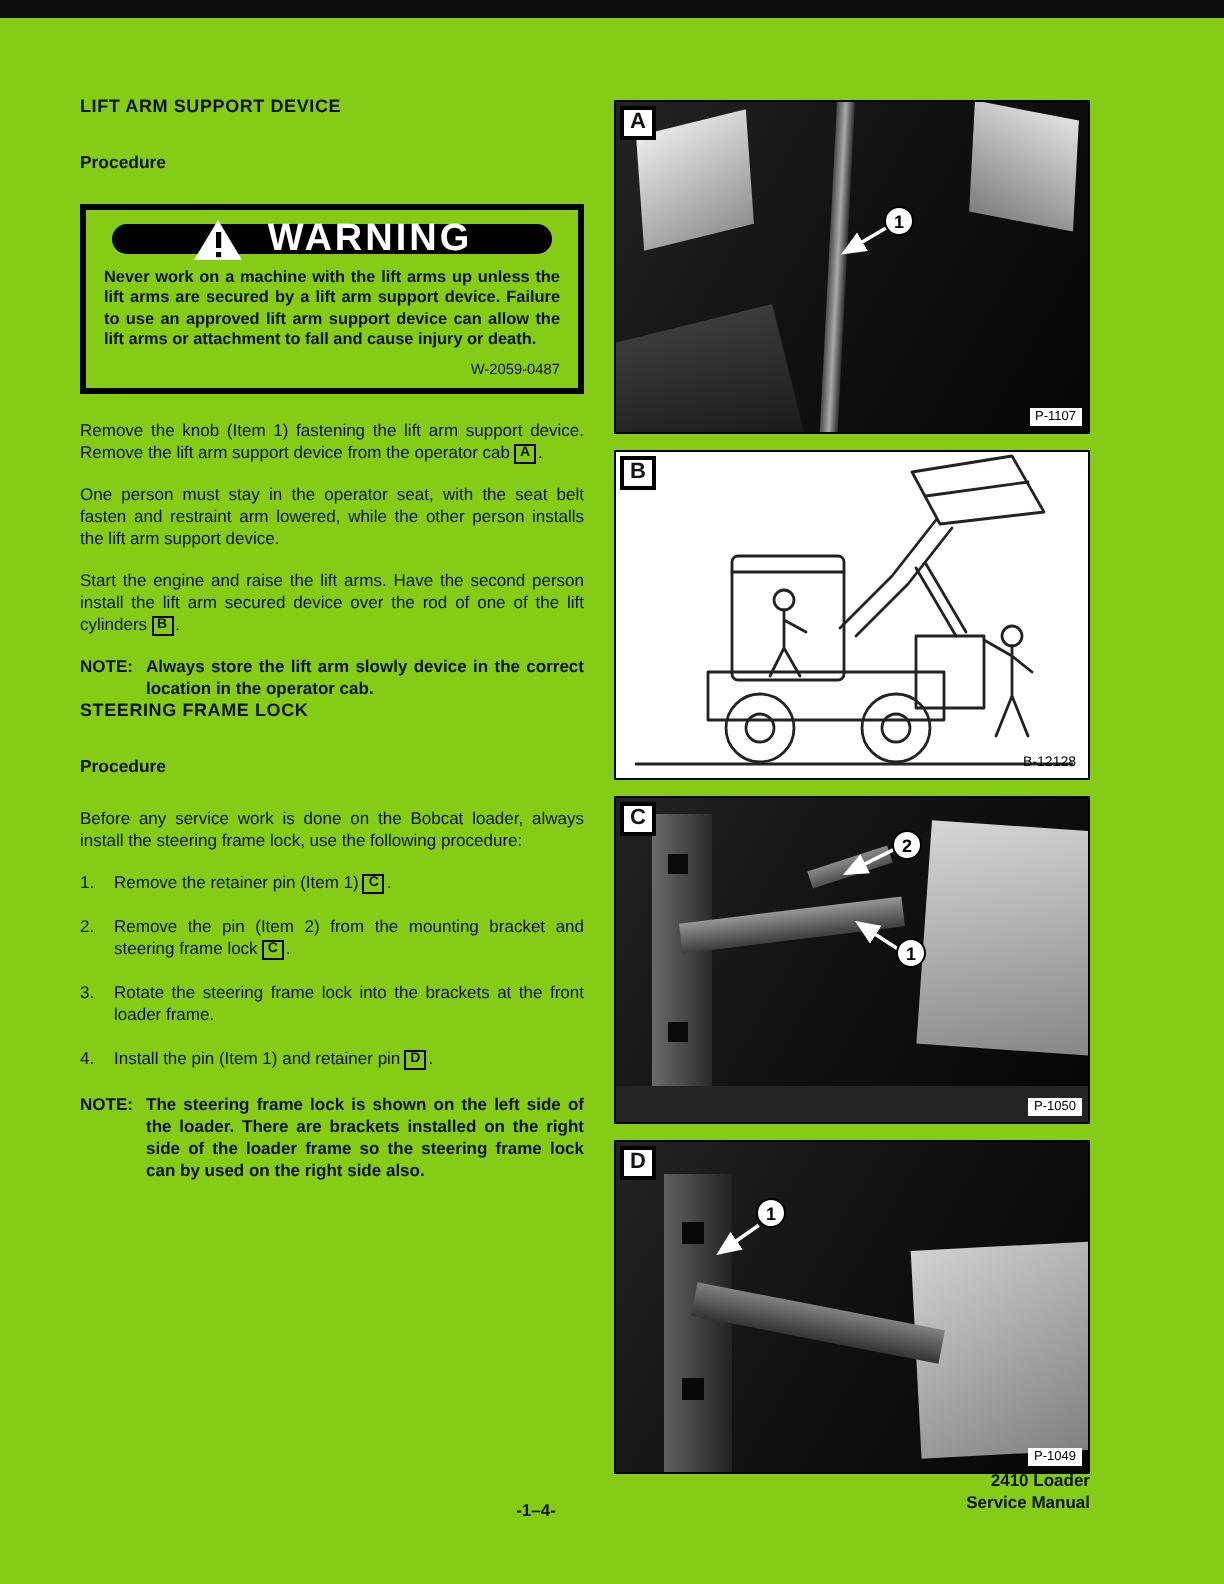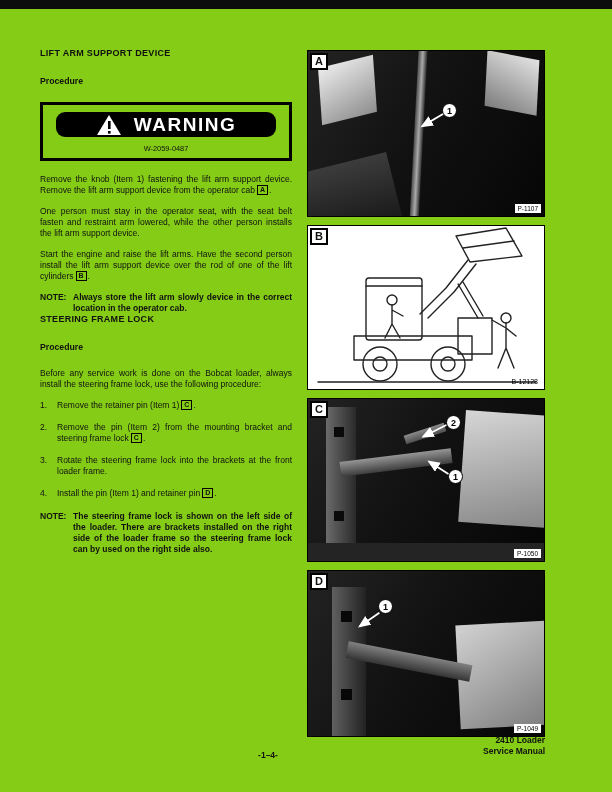--- a/index.html
+++ b/index.html
@@ -17,25 +17,25 @@
 
   
   .left-col { position:absolute; left:40px; top:48px; width:252px; }
   .h-section { font-size:9px; font-weight:bold; letter-spacing:.3px; margin-bottom:18px; }
   .h-proc { font-size:8.7px; font-weight:bold; margin-bottom:16px; }
 
   .warning-box { border:3px solid #000; padding:7px 9px 5px; margin-bottom:13px; }
   .warning-header {
     background:#000; color:#fff; border-radius:9px;
     display:flex; align-items:center; justify-content:center; gap:12px;
-    height:25px; margin:0 4px 7px;text-align:center;
+    height:15px; margin:0 4px 7px;text-align:center;
   }
   .warning-title { font-size:19px; font-weight:bold; letter-spacing:1.5px; }
   .warning-body { font-size:8.2px; font-weight:bold; line-height:10.3px; text-align:justify; }
-  .warning-code { font-size:7.4px; text-align:center; margin-top:5px; }
+  .warning-code { font-size:7.4px; text-align:right; margin-top:5px; }
 
   .para { font-size:8.5px; line-height:11px; text-align:justify; margin-bottom:10px; }
   .ref-box {
     display:inline-block; border:1px solid #000; font-weight:bold;
     font-size:7px; line-height:8px; padding:0 2px; margin:0 1px 0 2px;
     vertical-align:1px;
   }
   .note { display:flex; margin:4px 0 0; font-size:8.5px; line-height:11px; }
   .note-label { font-weight:bold; width:33px; flex:none; }
   .note-text { font-weight:bold; flex:1; text-align:justify; }
@@ -127,28 +127,29 @@
 
     <div class="warning-box">
       <div class="warning-header">
         <svg width="26" height="22" viewBox="0 0 26 22">
           <polygon points="13,1 25,21 1,21" fill="#fff"></polygon>
           <rect x="12" y="7" width="2.6" height="8" fill="#000"></rect>
           <rect x="12" y="17" width="2.6" height="2.6" fill="#000"></rect>
         </svg>
         <span class="warning-title">WARNING</span>
       </div>
+      <div class="warning-body">Never work on a machine with the lift arms up unless the lift arms are secured by a lift arm support device. Failure to use an approved lift arm support device can allow the lift arms or attachment to fall and cause injury or death.</div>
       <div class="warning-code">W-2059-0487</div>
     </div>
 
     <p class="para"><span>Remove the knob (Item 1) fastening the lift arm support device. Remove the lift arm support device from the operator cab</span><span class="ref-box">A</span><span>.</span></p>
 
     <p class="para"><span>One person must stay in the operator seat, with the seat belt fasten and restraint arm lowered, while the other person installs the lift arm support device.</span></p>
 
-    <p class="para"><span>Start the engine and raise the lift arms. Have the second person install the lift arm support device over the rod of one of the lift cylinders</span><span class="ref-box">B</span><span>.</span></p>
+    <p class="para"><span>Start the engine and raise the lift arms. Have the second person install the lift arm secured device over the rod of one of the lift cylinders</span><span class="ref-box">B</span><span>.</span></p>
 
 
     <div class="note">
       <span class="note-label">NOTE:</span>
       <span class="note-text">Always store the lift arm slowly device in the correct location in the operator cab.</span>
     </div>
 
     <div class="h-section steering-gap">STEERING FRAME LOCK</div>
     <div class="h-proc">Procedure</div>
 

